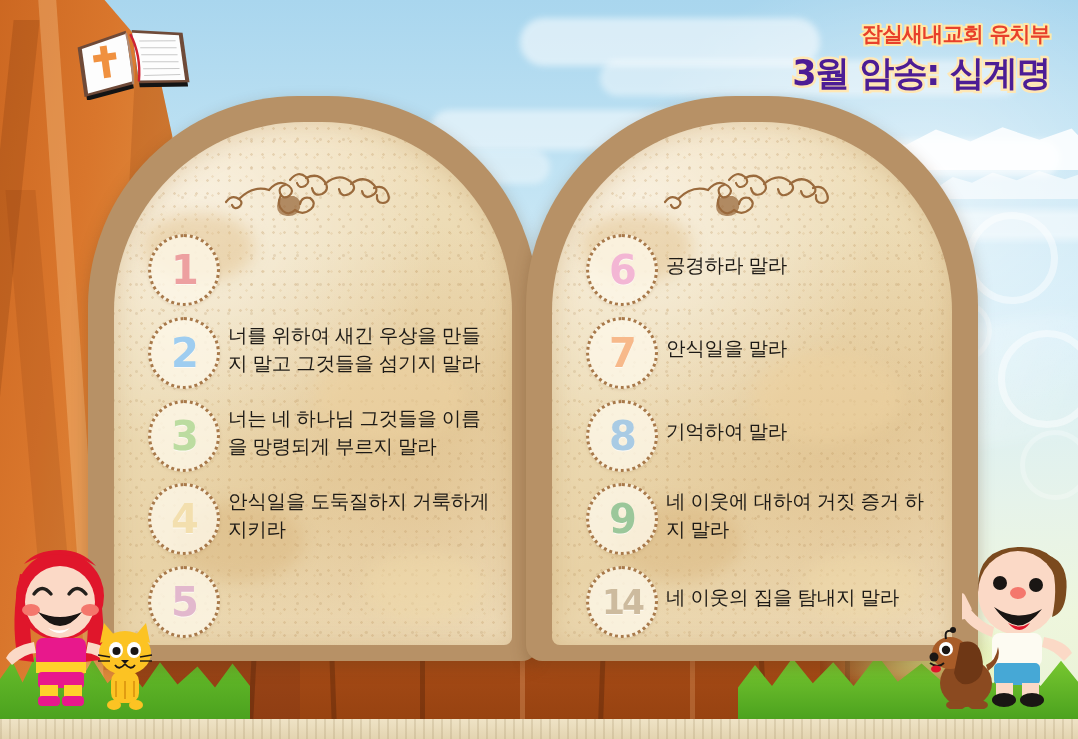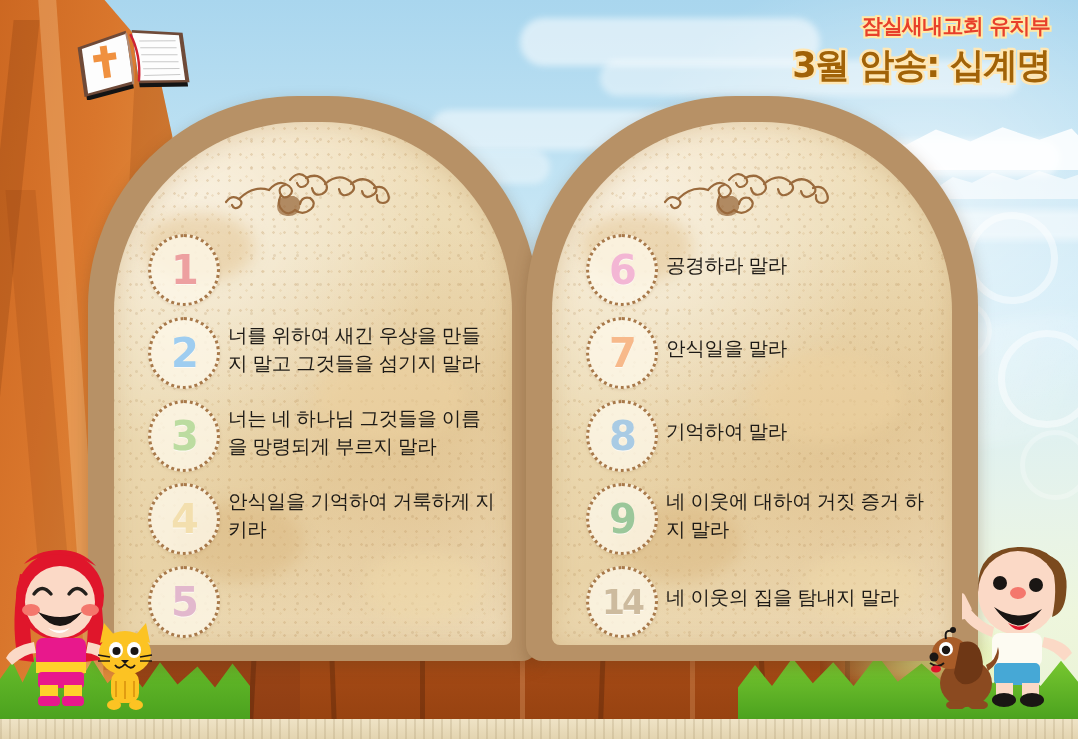--- a/index.html
+++ b/index.html
@@ -166,30 +166,30 @@
   .r-two .txt{padding-top:4px;}
 
   
   .title-ref{
     position:absolute;left:193px;top:30px;
     font-family:"DejaVu Sans","Liberation Sans",sans-serif;
     font-weight:bold;font-size:34px;color:#2e4a96;
     letter-spacing:-1px;
     text-shadow:1px 1px 0 rgba(255,255,255,.5);
   }
-  .hdr-right{position:absolute;right:28px;top:12px;text-align:right;}
+  .hdr-right{position:absolute;right:28px;top:20px;text-align:right;}
   .hdr-sub{
     font-family:"DejaVu Sans","Liberation Sans",sans-serif;
     font-weight:bold;font-size:21px;color:#e8402a;letter-spacing:-.8px;
     -webkit-text-stroke:4px #ffe9a8;paint-order:stroke fill;
     margin-bottom:2px;
   }
   .hdr-main{
     font-family:"DejaVu Sans","Liberation Sans",sans-serif;
-    font-weight:bold;font-size:35px;color:#a16207;letter-spacing:-1.5px;
+    font-weight:bold;font-size:35px;color:#4c1d95;letter-spacing:-1.5px;
     -webkit-text-stroke:5px #ffe7b4;paint-order:stroke fill;
   }
 
   
   .bible{position:absolute;left:72px;top:22px;width:122px;height:78px;}
 
   
   .char{position:absolute;}
   .girl{left:4px;bottom:30px;width:120px;height:165px;}
   .cat{left:92px;bottom:28px;width:66px;height:90px;}
@@ -286,21 +286,21 @@
             <div class="row r-two">
               <div class="badge">
                 <span style="color: rgb(188, 220, 160);">3</span>
               </div>
               <div class="txt">너는 네 하나님 그것들을 이름을 망령되게 부르지 말라</div>
             </div>
             <div class="row r-two">
               <div class="badge">
                 <span style="color: rgb(243, 223, 174);">4</span>
               </div>
-              <div class="txt">안식일을 기억하여 거룩하게 지키라</div>
+              <div class="txt">안식일을 도둑질하지 거룩하게 지키라</div>
             </div>
             <div class="row r-one">
               <div class="badge">
                 <span style="color: rgb(226, 184, 205);">5</span>
               </div>
             </div>
           </div>
       </div>
     </div>
 

